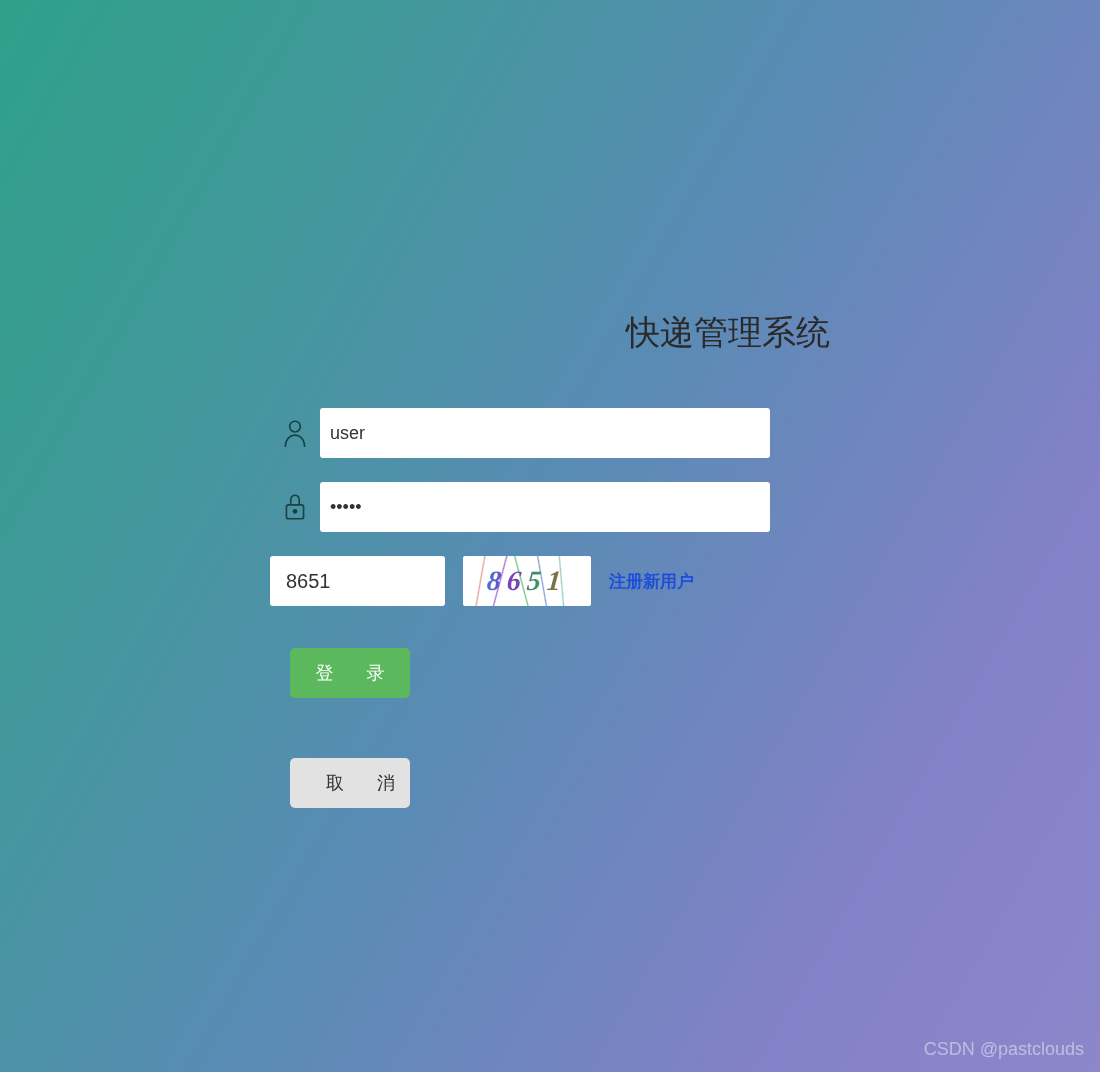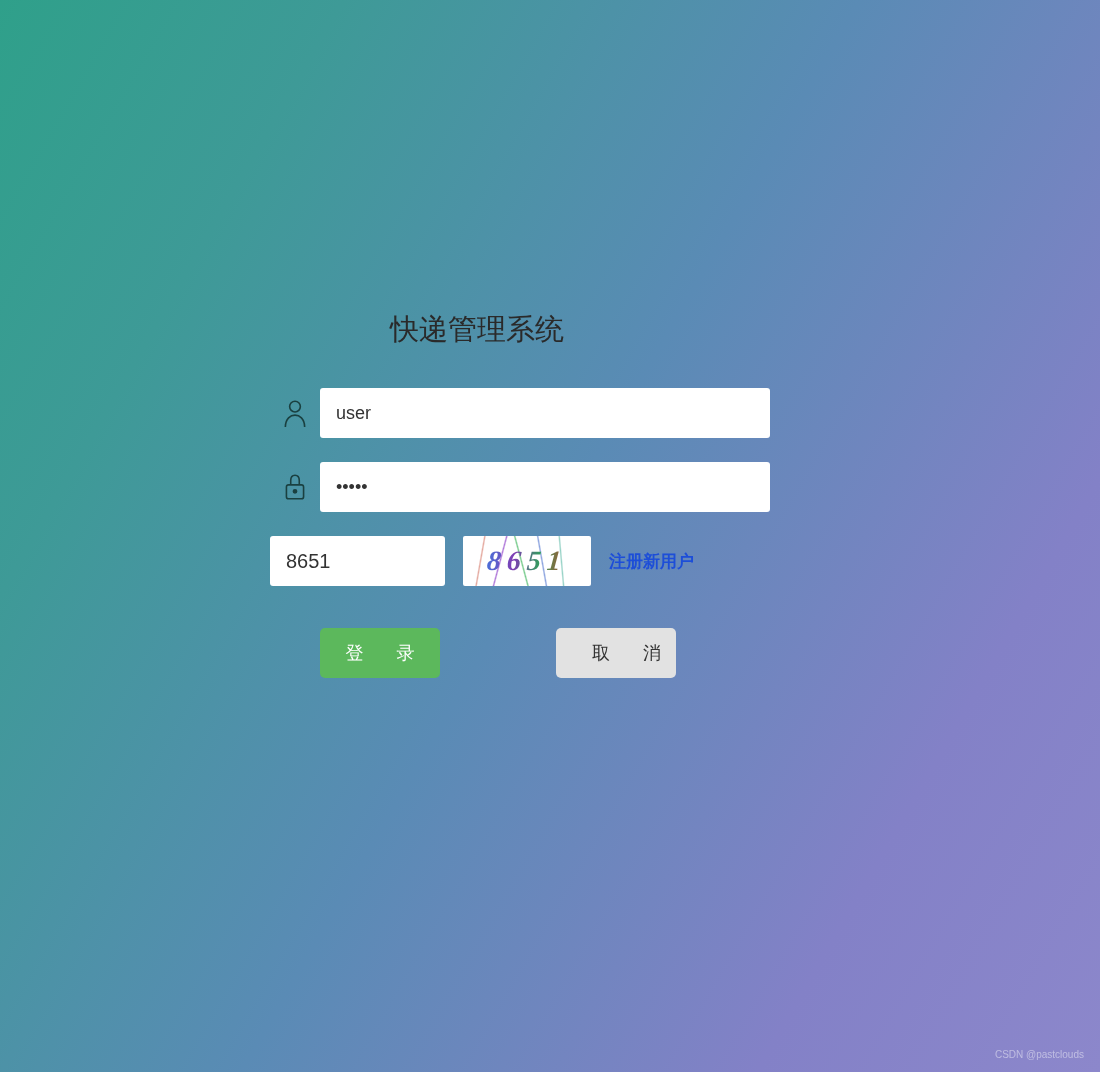--- a/index.html
+++ b/index.html
@@ -16,25 +16,26 @@
       overflow: hidden;
     }
     .login-container {
       position: absolute;
       top: 310px;
       left: 50%;
       transform: translateX(-50%);
       width: 560px;
     }
     .title {
-      font-size: 29px;
+      font-size: 34px;
       color: #2a2a2a;
       font-weight: normal;
       margin-left: 120px;
-      margin-bottom: 38px;
+      margin-bottom: 52px;
+      text-align: right;
     }
     .form-row {
       display: flex;
       align-items: center;
       margin-bottom: 24px;
     }
     .icon-cell {
       width: 50px;
       display: flex;
       justify-content: center;
@@ -45,21 +46,21 @@
       height: 30px;
       stroke: #1a4040;
       stroke-width: 1.5;
       fill: none;
     }
     .text-input {
       width: 450px;
       height: 50px;
       border: none;
       border-radius: 3px;
-      padding: 0 16px;
+      padding: 0 10px;
       font-size: 18px;
       color: #333;
       background: #fff;
       outline: none;
     }
     .captcha-row {
       display: flex;
       align-items: center;
       margin-bottom: 42px;
       gap: 18px;
@@ -114,22 +115,23 @@
     }
     .register-link {
       color: #1d4ed8;
       font-size: 17px;
       font-weight: bold;
       cursor: pointer;
       text-decoration: none;
     }
     .button-row {
       display: flex;
-      margin-left: 50px;
-      gap: 116px;
+      margin-left: 20px;
+      gap: 60px;
+      flex-direction: column;
     }
     .btn {
       width: 120px;
       height: 50px;
       border: none;
       border-radius: 5px;
       font-size: 18px;
       cursor: pointer;
       letter-spacing: 14px;
       text-indent: 14px;
@@ -140,21 +142,21 @@
     }
     .btn-cancel {
       background: #e2e2e2;
       color: #333;
       padding-left: 21px;
     }
     .watermark {
       position: absolute;
       bottom: 12px;
       right: 16px;
-      font-size: 10px;
+      font-size: 18px;
       color: rgba(255,255,255,0.45);
     }
   </style>
 </head>
 <body>
 
 <div class="login-container">
   <h1 class="title">快递管理系统</h1>
 
   <div class="form-row">

